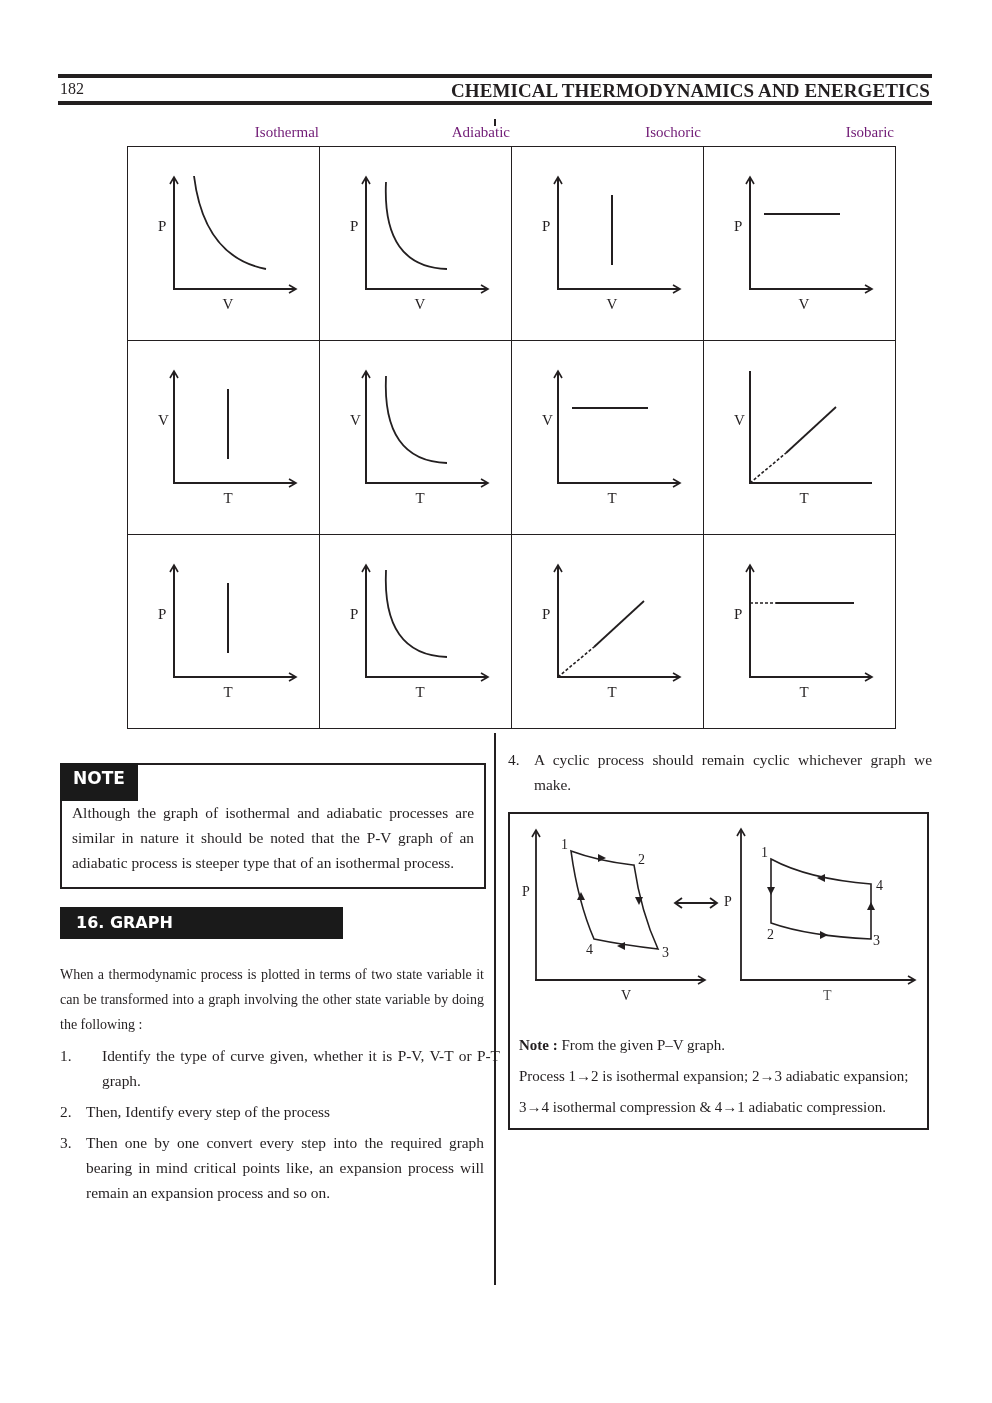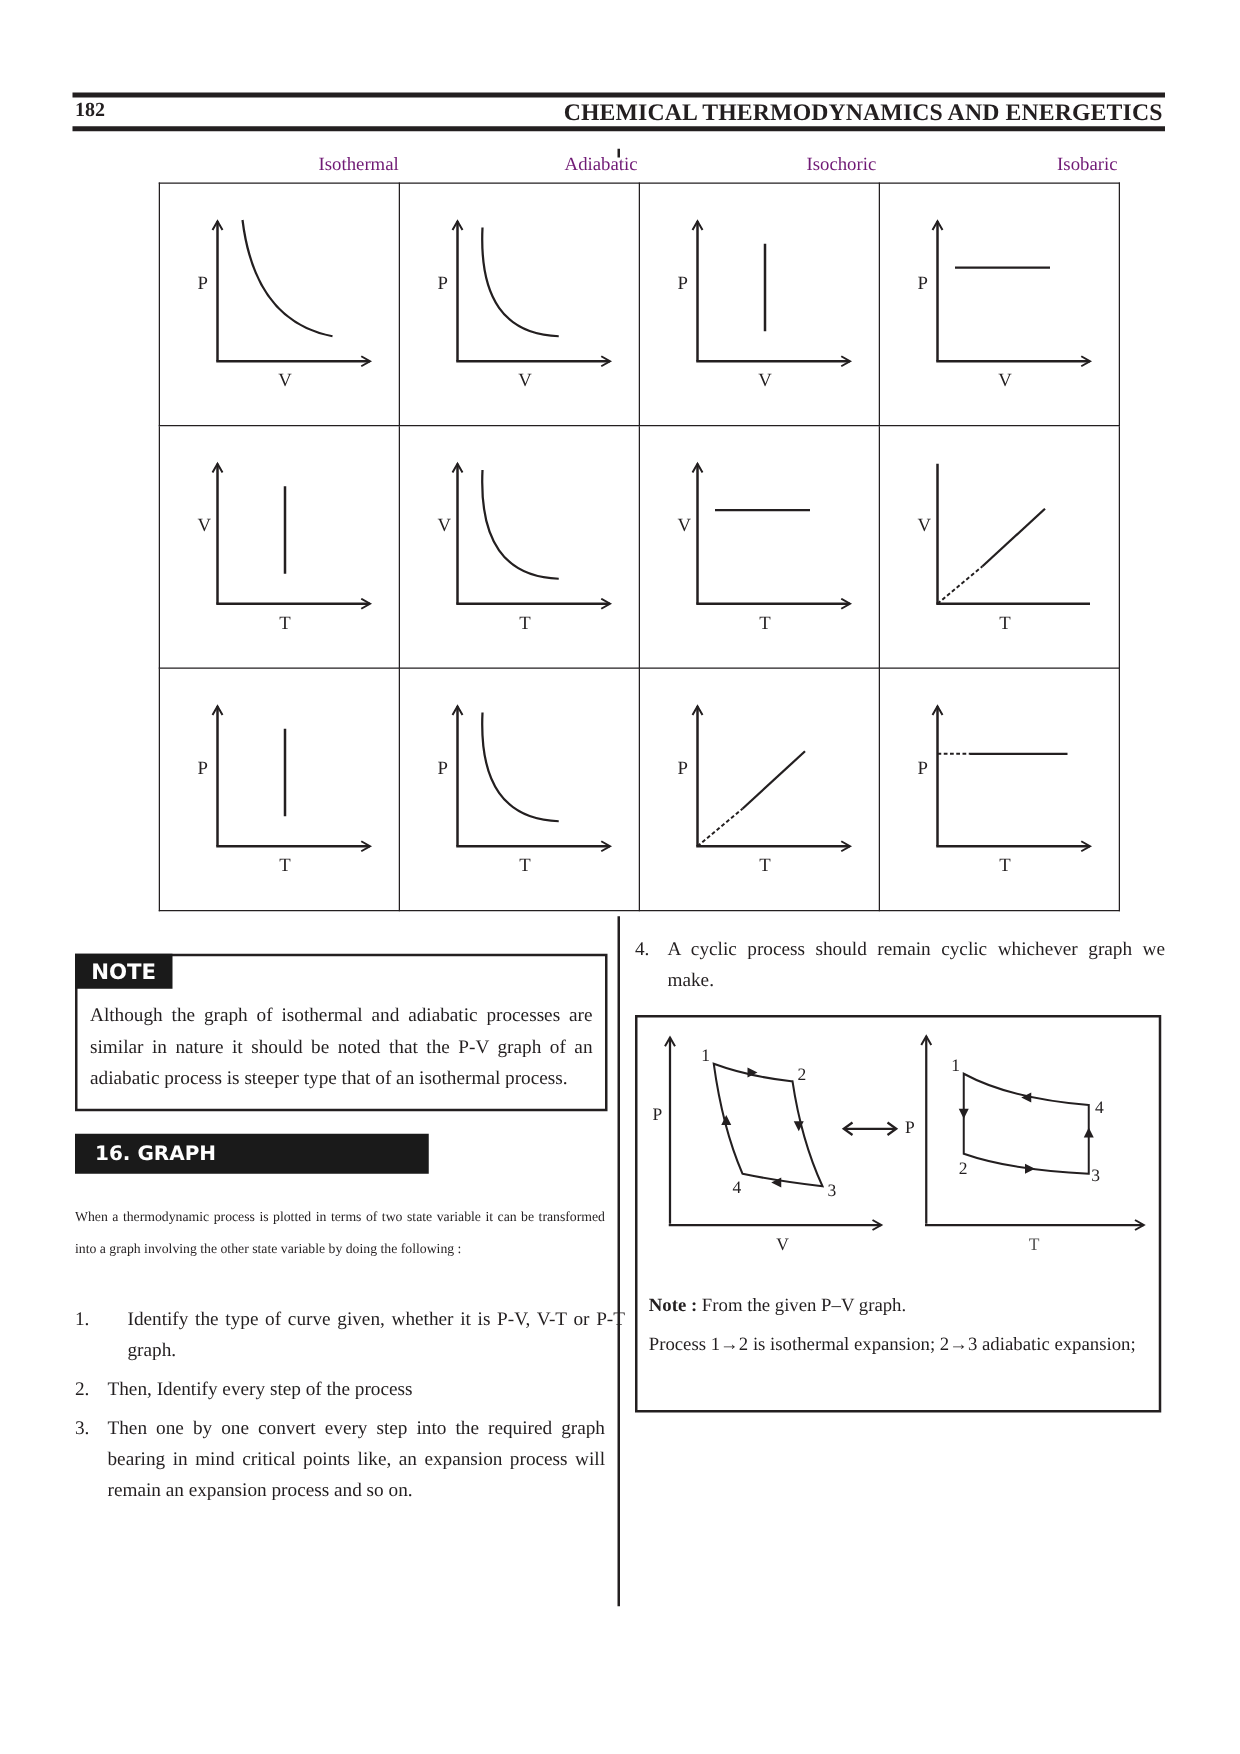--- a/index.html
+++ b/index.html
@@ -1,37 +1,37 @@
 <!DOCTYPE html>
 <html><head>
 <meta charset="utf-8">
 <style>
   html, body { margin: 0; padding: 0; background: #ffffff; }
   body { width: 992px; height: 1403px; position: relative; overflow: hidden;
          font-family: "Liberation Serif", serif; color: #231f20; }
   .abs { position: absolute; }
   .rule-top { left: 58px; top: 74px; width: 874px; height: 4px; background: #231f20; }
   .rule-bot { left: 58px; top: 101px; width: 874px; height: 4px; background: #231f20; }
-  .page-num { left: 60px; top: 80px; font-size: 16px; font-weight: bold; }
+  .page-num { left: 60px; top: 80px; font-size: 16px; font-weight: normal; }
   .running-head { right: 62px; top: 80px; font-size: 19px; font-weight: bold; letter-spacing: 0.1px; }
   .col-head { top: 124px; width: 192px; text-align: right; font-size: 15px; color: #701a75; }
   .tick { left: 494px; top: 119px; width: 1.5px; height: 7px; background: #231f20; }
   table.grid { position: absolute; left: 127px; top: 146px; border-collapse: collapse; }
   table.grid td { width: 191px; height: 193px; border: 1.6px solid #231f20; padding: 0; }
   table.grid td svg { display: block; }
   .col-divider { left: 494px; top: 733px; width: 2px; height: 552px; background: #231f20; }
   .note-box { left: 60px; top: 763px; width: 422px; height: 122px; border: 2.5px solid #231f20; }
-  .note-tab { left: 60px; top: 763px; width: 78px; height: 28px; background: #1a1a1a; color: #fff;
+  .note-tab { left: 60px; top: 763px; width: 78px; height: 38px; background: #1a1a1a; color: #fff;
               font-family: "DejaVu Sans", sans-serif; font-weight: bold; font-size: 17px; line-height: 30px;
               padding-left: 13px; box-sizing: border-box; }
   .note-text { left: 72px; top: 800px; width: 402px; font-size: 15.4px; line-height: 25px; text-align: justify; }
   .section-bar { left: 60px; top: 907px; width: 283px; height: 32px; background: #1a1a1a; color: #fff;
                  font-family: "DejaVu Sans", sans-serif; font-weight: bold; font-size: 16px; line-height: 32px;
                  padding-left: 16px; box-sizing: border-box; }
-  .body-text { left: 60px; top: 962px; width: 424px; font-size: 11px; line-height: 25px; text-align: justify; }
+  .body-text { left: 60px; top: 962px; width: 424px; font-size: 14px; line-height: 25px; text-align: justify; }
   .list-item { position: absolute; font-size: 15.4px; line-height: 25px; }
   .list-item .num { position: absolute; left: 0; top: 0; }
   .list-item .txt { position: absolute; left: 26px; top: 0; text-align: justify; }
   .cycle-box { left: 508px; top: 812px; width: 421px; height: 318px; border: 2.5px solid #231f20; box-sizing: border-box; }
   .cycle-note { left: 519px; top: 1030px; width: 410px; font-size: 15px; line-height: 31px; }
 </style>
 </head>
 <body>
 
 <div class="abs rule-top"></div>
@@ -302,13 +302,14 @@
     <text x="259" y="127" font-size="14" font-family="Liberation Serif, serif" fill="#231f20">2</text>
     <text x="365" y="133" font-size="14" font-family="Liberation Serif, serif" fill="#231f20">3</text>
     <text x="368" y="78" font-size="14" font-family="Liberation Serif, serif" fill="#231f20">4</text>
     <text x="216" y="94" font-size="14" font-family="Liberation Serif, serif" fill="#231f20">P</text>
     <text x="315" y="188" font-size="14" font-family="Liberation Serif, serif" fill="#555">T</text>
   </g>
 </svg>
 <div class="abs cycle-note">
   <div><b>Note :</b><span> From the given P–V graph.</span></div>
   <div>Process 1→2 is isothermal expansion; 2→3 adiabatic expansion;</div>
+  <div>3→4 isothermal compression &amp; 4→1 adiabatic compression.</div>
 </div>
 
 </body></html>

